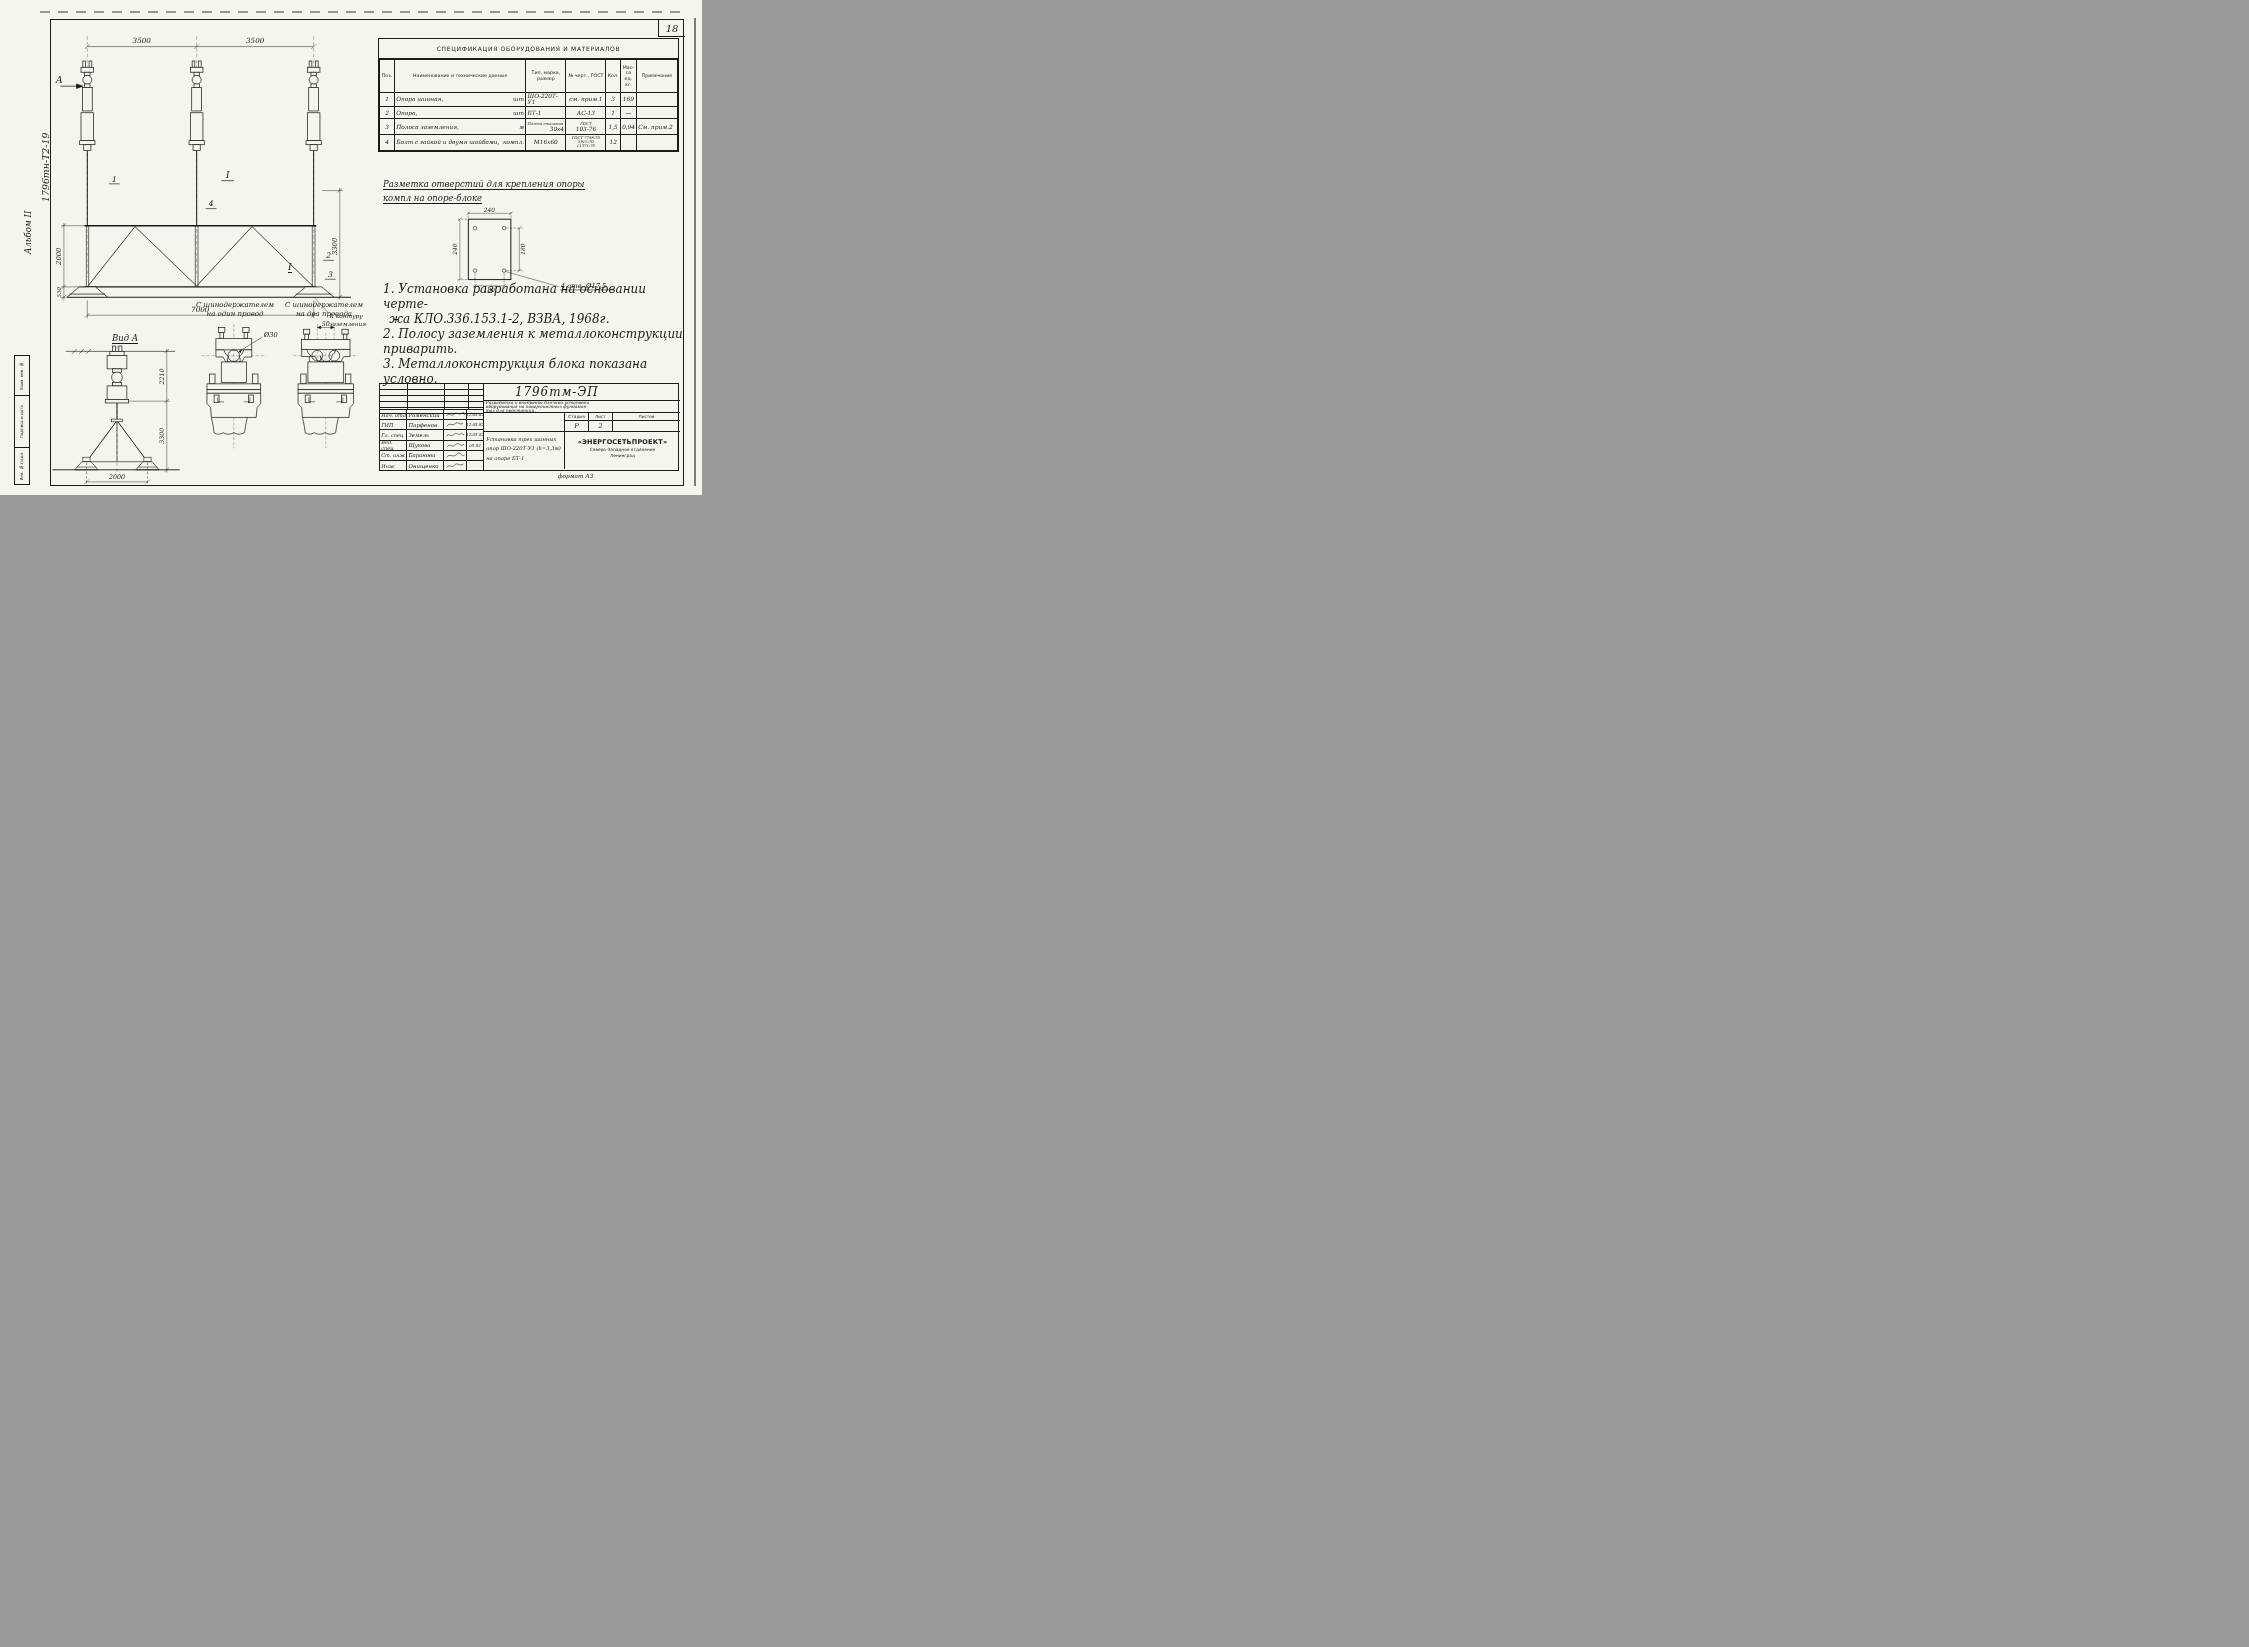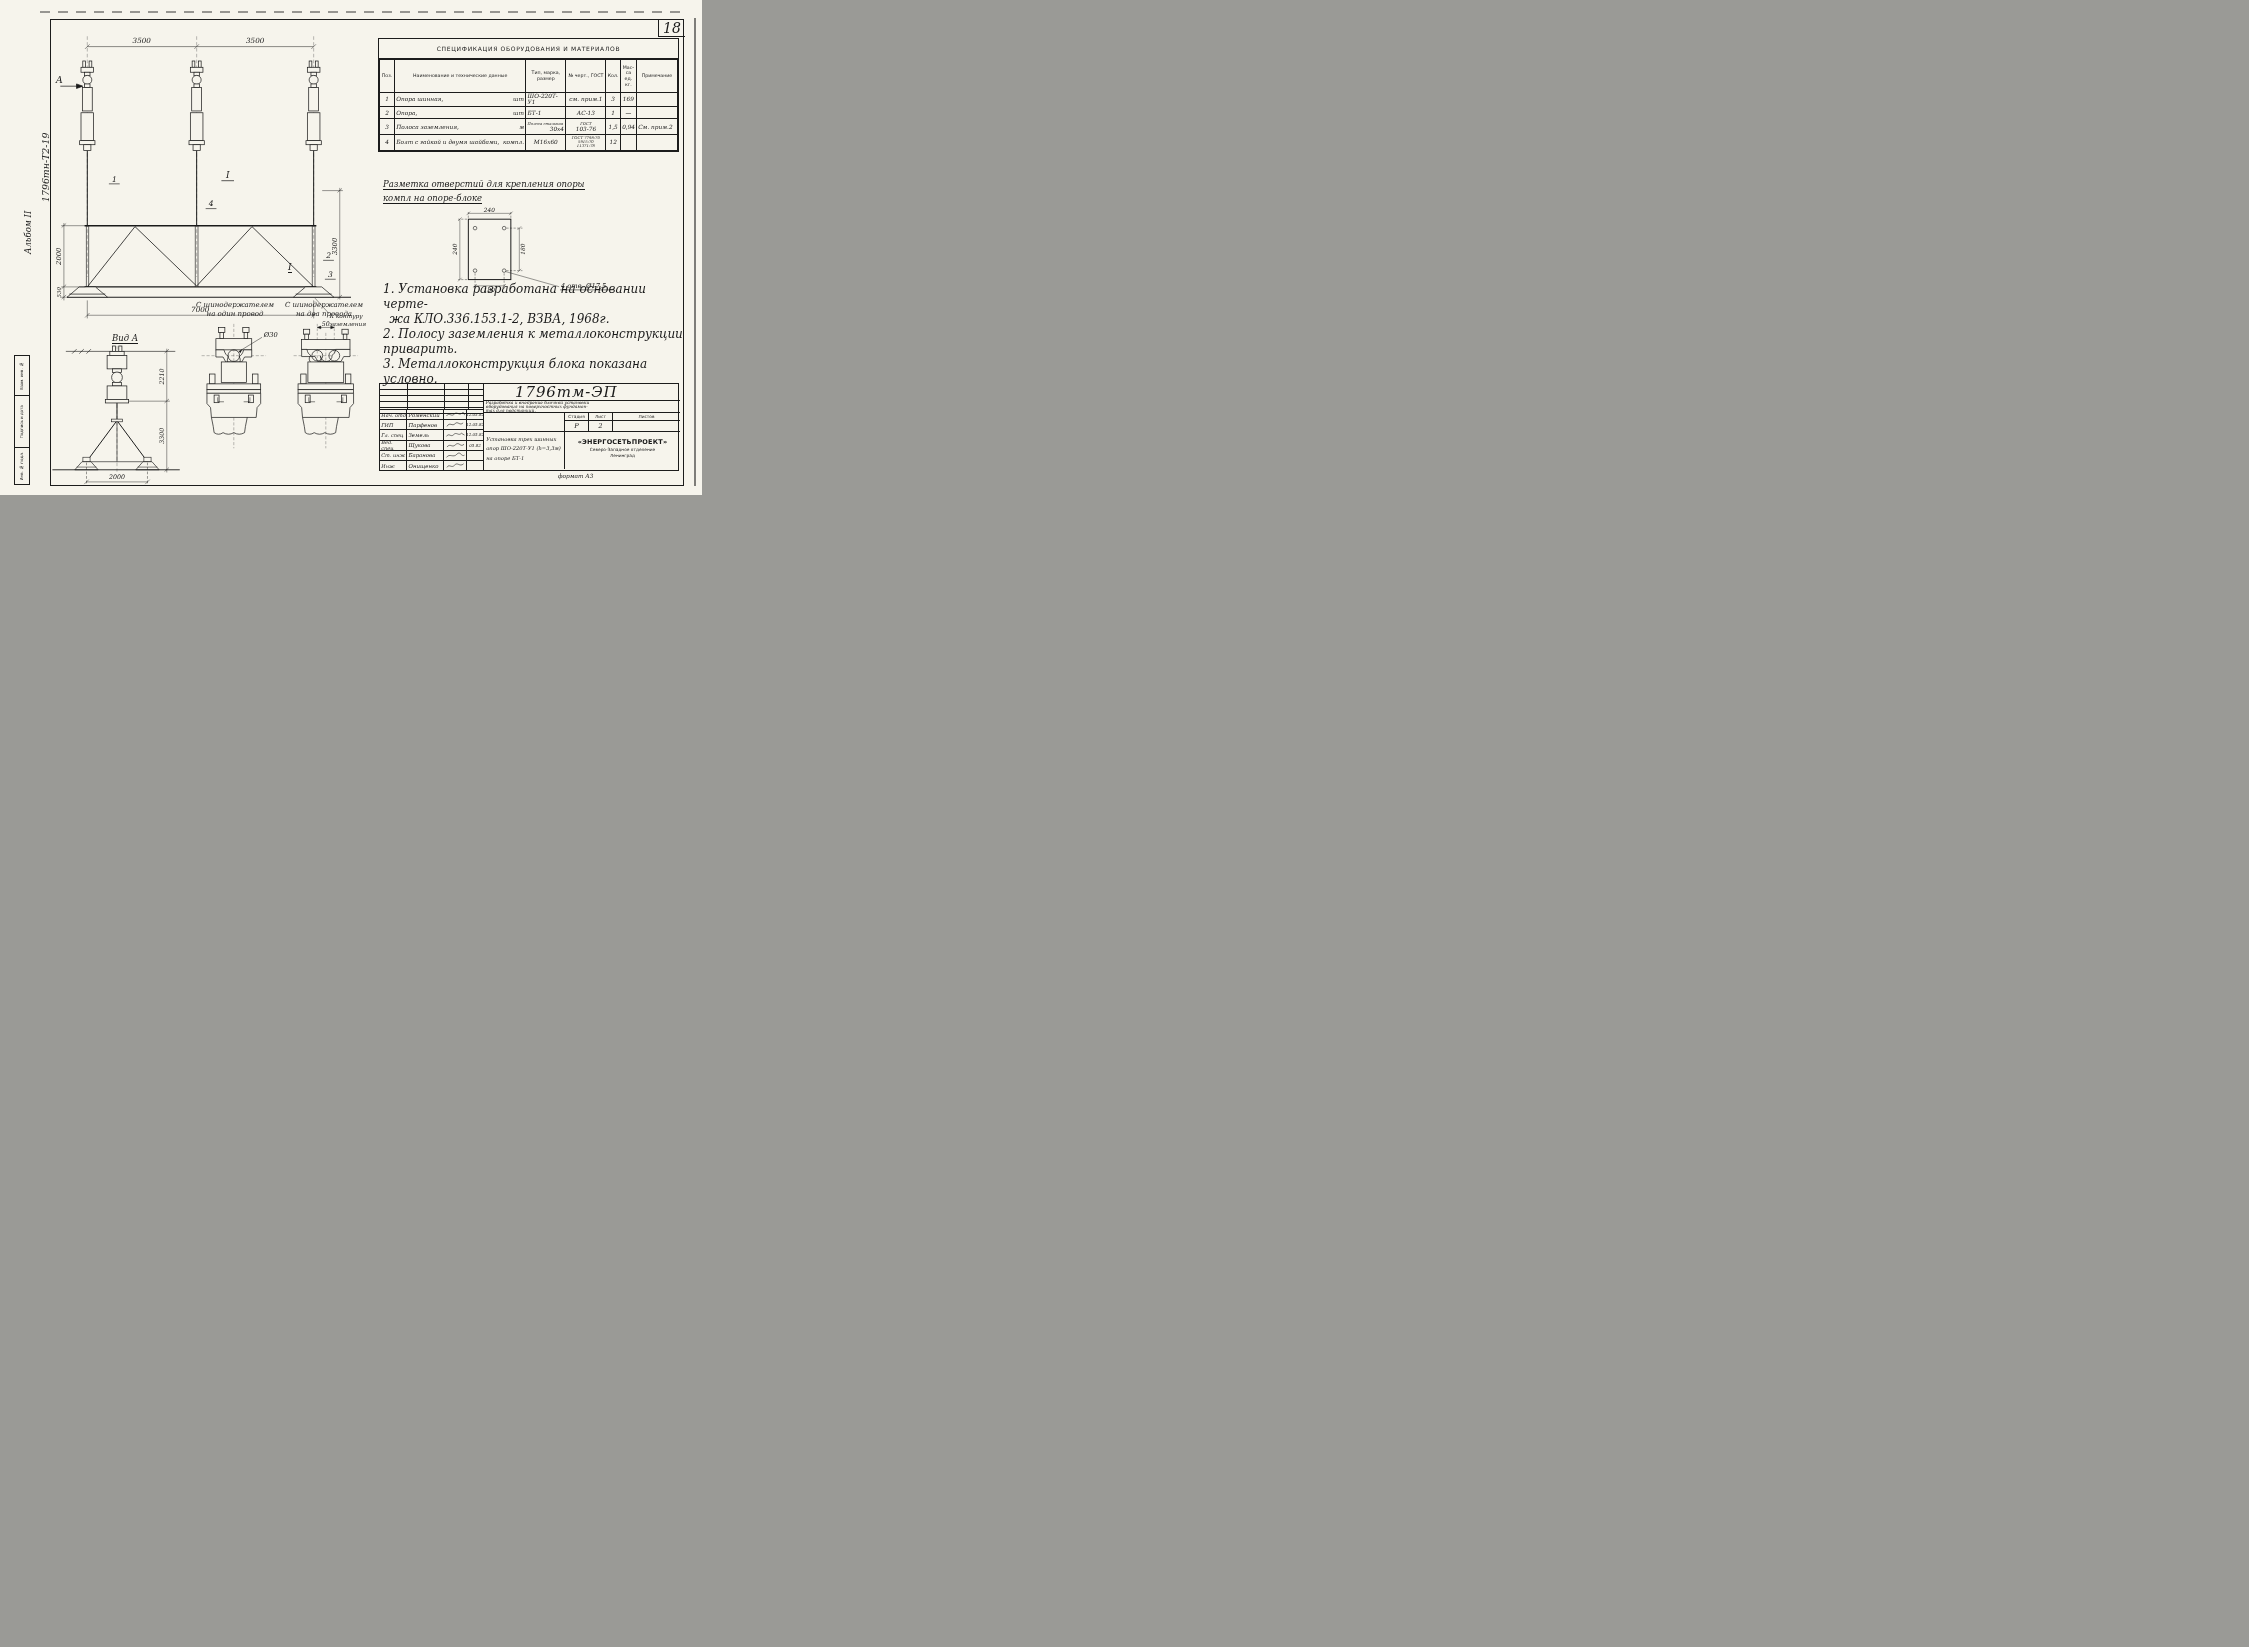--- a/index.html
+++ b/index.html
@@ -9,21 +9,21 @@
   .hand{font-family:"DejaVu Serif",serif;font-style:italic;}
   .print{font-family:"DejaVu Sans",sans-serif;}
   .frame{position:absolute;left:50px;top:19px;width:634px;height:467px;
          border:1.1px solid #1c1c1c;box-sizing:border-box;}
   .scan-top{position:absolute;left:40px;top:10.8px;width:643px;height:1.8px;opacity:.45;
     background:repeating-linear-gradient(90deg,#222 0 10px,transparent 10px 18px);}
   .scan-right{position:absolute;right:6.3px;top:18px;width:1.8px;height:468px;background:#1c1c1c;opacity:.55;}
   .vtext{writing-mode:vertical-rl;transform:rotate(180deg);white-space:nowrap;}
   .pagenum{position:absolute;left:658px;top:20px;width:26px;height:16px;
            border-left:0.9px solid #1c1c1c;border-bottom:0.9px solid #1c1c1c;
-           display:flex;align-items:center;justify-content:center;font-size:14px;}
+           display:flex;align-items:center;justify-content:center;font-size:10px;}
   
   .stampcol{position:absolute;left:13.5px;top:355px;width:16px;height:130px;
             border:0.9px solid #1c1c1c;box-sizing:border-box;display:flex;flex-direction:column;}
   .stampcell{border-bottom:0.9px solid #1c1c1c;display:flex;align-items:center;justify-content:center;}
   .stampcell:last-child{border-bottom:none;}
   .stampcell span{writing-mode:vertical-rl;transform:rotate(180deg);font-size:4px;}
   
   .spec-box{position:absolute;left:378px;top:38px;width:301px;border:1.1px solid #1c1c1c;
             box-sizing:border-box;background:transparent;}
   .spec-title{height:19px;border-bottom:1.1px solid #1c1c1c;display:flex;align-items:center;
@@ -52,21 +52,21 @@
   .sigrow{display:flex;height:10.2px;border-bottom:0.4px solid #1c1c1c;box-sizing:border-box;}
   .sigrow:last-child{border-bottom:none;}
   .sigrow>div{border-right:0.4px solid #1c1c1c;box-sizing:border-box;display:flex;align-items:center;overflow:hidden;}
   .sigrow>div:last-child{border-right:none;}
   .c-role{width:27.4px;font-size:5px;padding-left:1.3px;}
   .c-name{width:37px;font-size:5.4px;padding-left:1.3px;}
   .c-sign{width:23.4px;justify-content:center;}
   .c-date{width:16px;font-size:4px;justify-content:center;}
   .tb-right{position:absolute;left:104px;top:0;width:196px;height:100%;}
   .tb-doc{height:16.6px;border-bottom:0.9px solid #1c1c1c;box-sizing:border-box;
-          display:flex;align-items:center;padding-left:31px;font-size:15px;letter-spacing:0.9px;}
+          display:flex;align-items:center;padding-left:31px;font-size:12px;letter-spacing:0.9px;}
   .tb-desc{height:12.6px;border-bottom:0.9px solid #1c1c1c;box-sizing:border-box;
            font-size:4.3px;line-height:4.1px;padding:0.4px 1.8px;}
   .tb-mid{height:19px;border-bottom:0.9px solid #1c1c1c;box-sizing:border-box;display:flex;}
   .tb-blank{width:81px;border-right:0.9px solid #1c1c1c;box-sizing:border-box;}
   .mid-col{border-right:0.9px solid #1c1c1c;box-sizing:border-box;display:flex;flex-direction:column;}
   .mid-col:last-child{border-right:none;}
   .mid-h{height:6.7px;border-bottom:0.4px solid #1c1c1c;font-size:4.3px;display:flex;align-items:center;justify-content:center;}
   .mid-v{flex:1;display:flex;align-items:center;justify-content:center;font-size:6.7px;}
   .tb-bot{height:37px;display:flex;}
   .tb-title3{width:81px;border-right:0.9px solid #1c1c1c;box-sizing:border-box;

